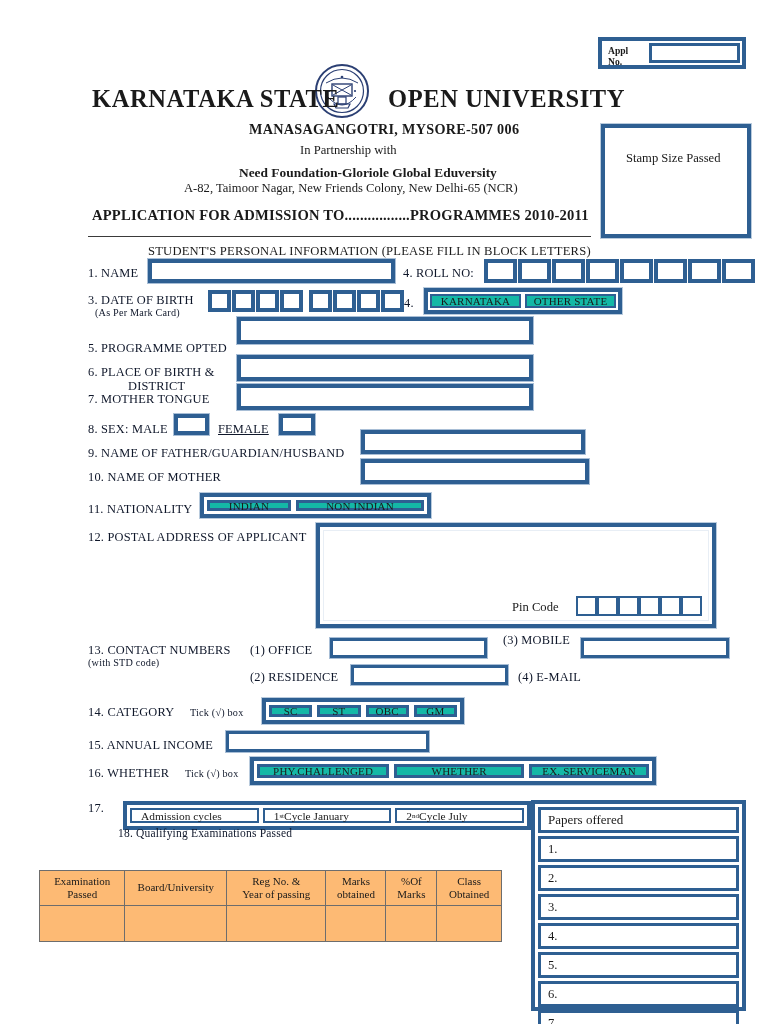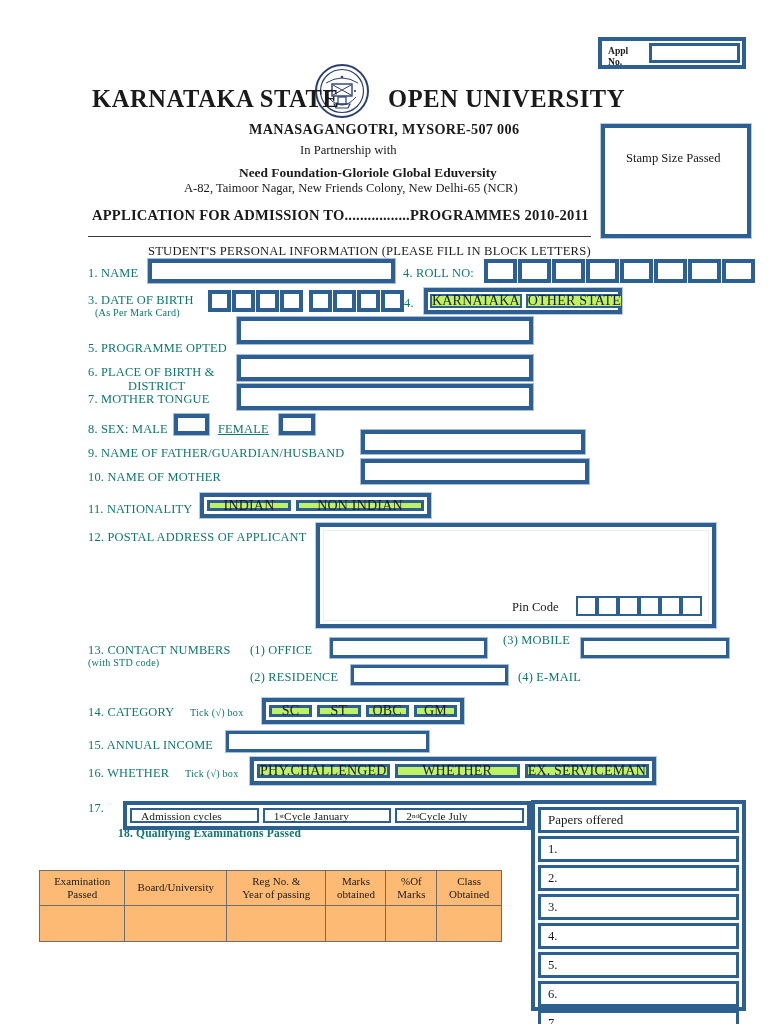--- a/index.html
+++ b/index.html
@@ -31,21 +31,21 @@
     position: absolute;
   }
   .fbox.thin { border-width: 3px; }
 
   .lbl {
     position: absolute;
     font-size: 12.4px;
     letter-spacing: .2px;
     white-space: nowrap;
     line-height: 1.15;
-    color: #0f766e;
+    color: #0f172a;
   }
   .lbl.small { font-size: 10.2px; }
 
   
   .univ-title {
     position: absolute;
     font-family: "Liberation Serif", "DejaVu Serif", serif;
     font-weight: bold;
     font-size: 24.5px;
     letter-spacing: .6px;
@@ -162,25 +162,25 @@
     outline: 1px solid #b9cbdd;
     background: #ffffff;
     display: flex;
     align-items: stretch;
     padding: 2px;
     gap: 4px;
   }
   .group .opt {
     box-sizing: border-box;
     border: 2px solid #2E5F92;
-    background: #bef264;
+    background: #14b8a6;
     display: flex;
     align-items: center;
     justify-content: center;
-    font-size: 14px;
+    font-size: 11px;
     white-space: nowrap;
     letter-spacing: .2px;
   }
   .group.tight { padding: 3px; gap: 5px; }
   .group.tight .opt { border-width: 3px; }
 
   
   .addr-outer {
     position: absolute;
     box-sizing: border-box;
@@ -418,21 +418,21 @@
       <div class="opt" style="flex: 0.92 1 0%;">EX. SERVICEMAN</div>
     </div>
 
   <div class="lbl" style="left:88px; top:801px;">17.</div>
   <div class="cycles" id="cycles-row" style="left:123px; top:801px; width:408px; height:29px;">
       <div class="cyc" style="flex: 1 1 0%;">Admission cycles</div>
       <div class="cyc" style="flex: 1 1 0%;">1<sup>st</sup> Cycle January</div>
       <div class="cyc" style="flex: 1 1 0%;">2<sup>nd</sup> Cycle July</div>
     </div>
 
-  <div class="lbl" style="left:118px; top:827px; font-size:11.5px;font-weight:bold;">18. Qualifying Examinations Passed</div>
+  <div class="lbl" style="left:118px; top:827px; font-size:11.5px;">18. Qualifying Examinations Passed</div>
 
   <table class="qtable" id="qualifying-table" style="left:39px; top:870px; width:463px;">
     <thead>
         <tr>
           <th style="width: 18.5%;">Examination<br>Passed</th>
           <th style="width: 22%;">Board/University</th>
           <th style="width: 21.5%;">Reg No. &amp;<br>Year of passing</th>
           <th style="width: 13%;">Marks<br>obtained</th>
           <th style="width: 11%;">%Of<br>Marks</th>
           <th style="width: 14%;">Class<br>Obtained</th>

